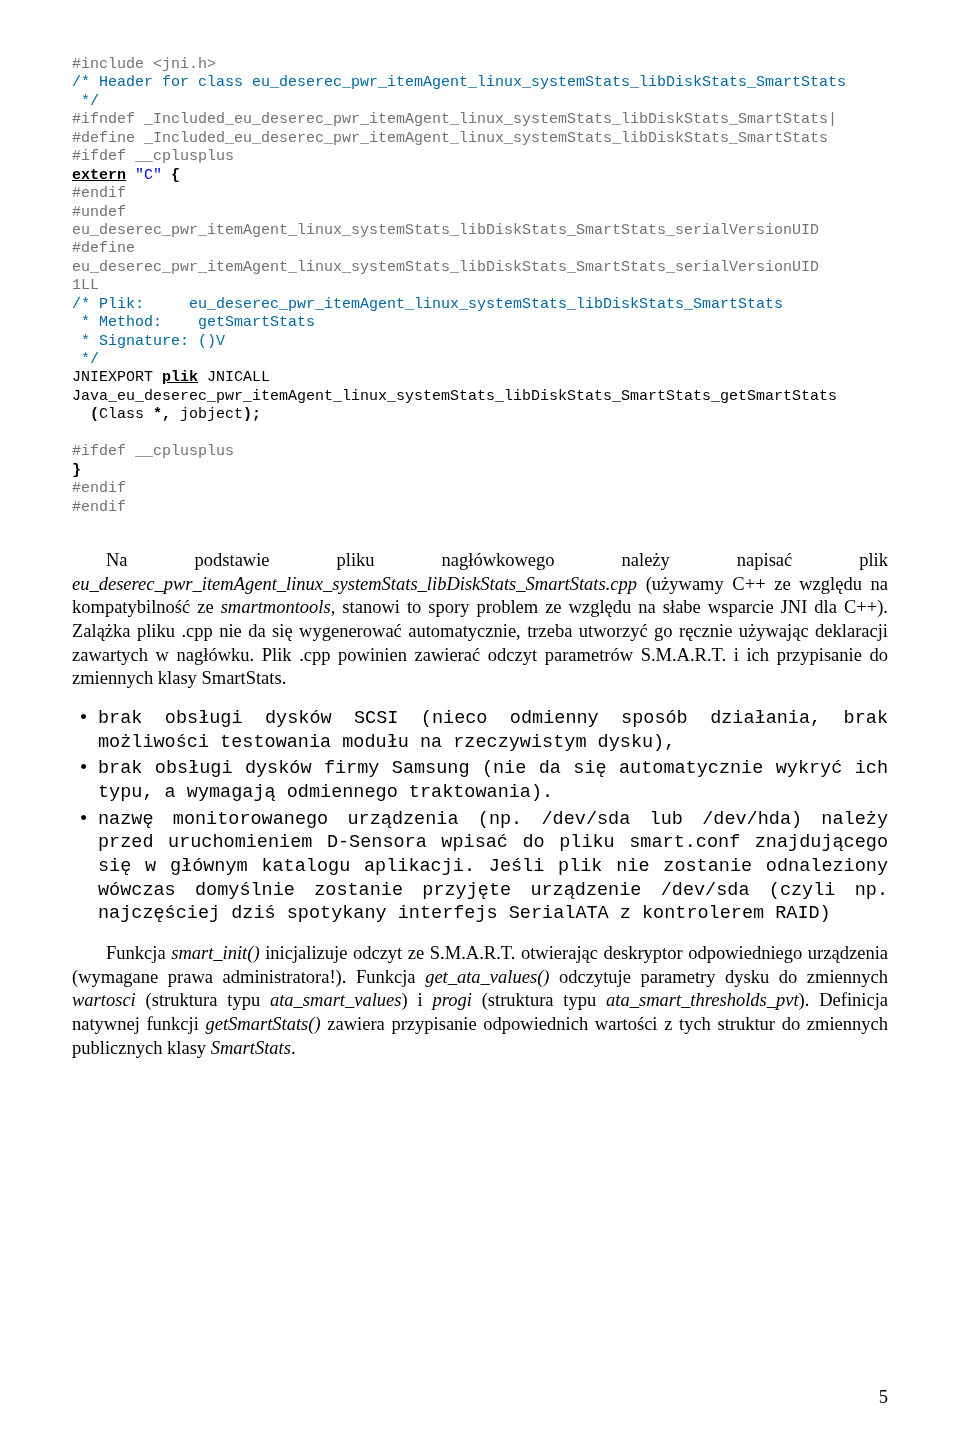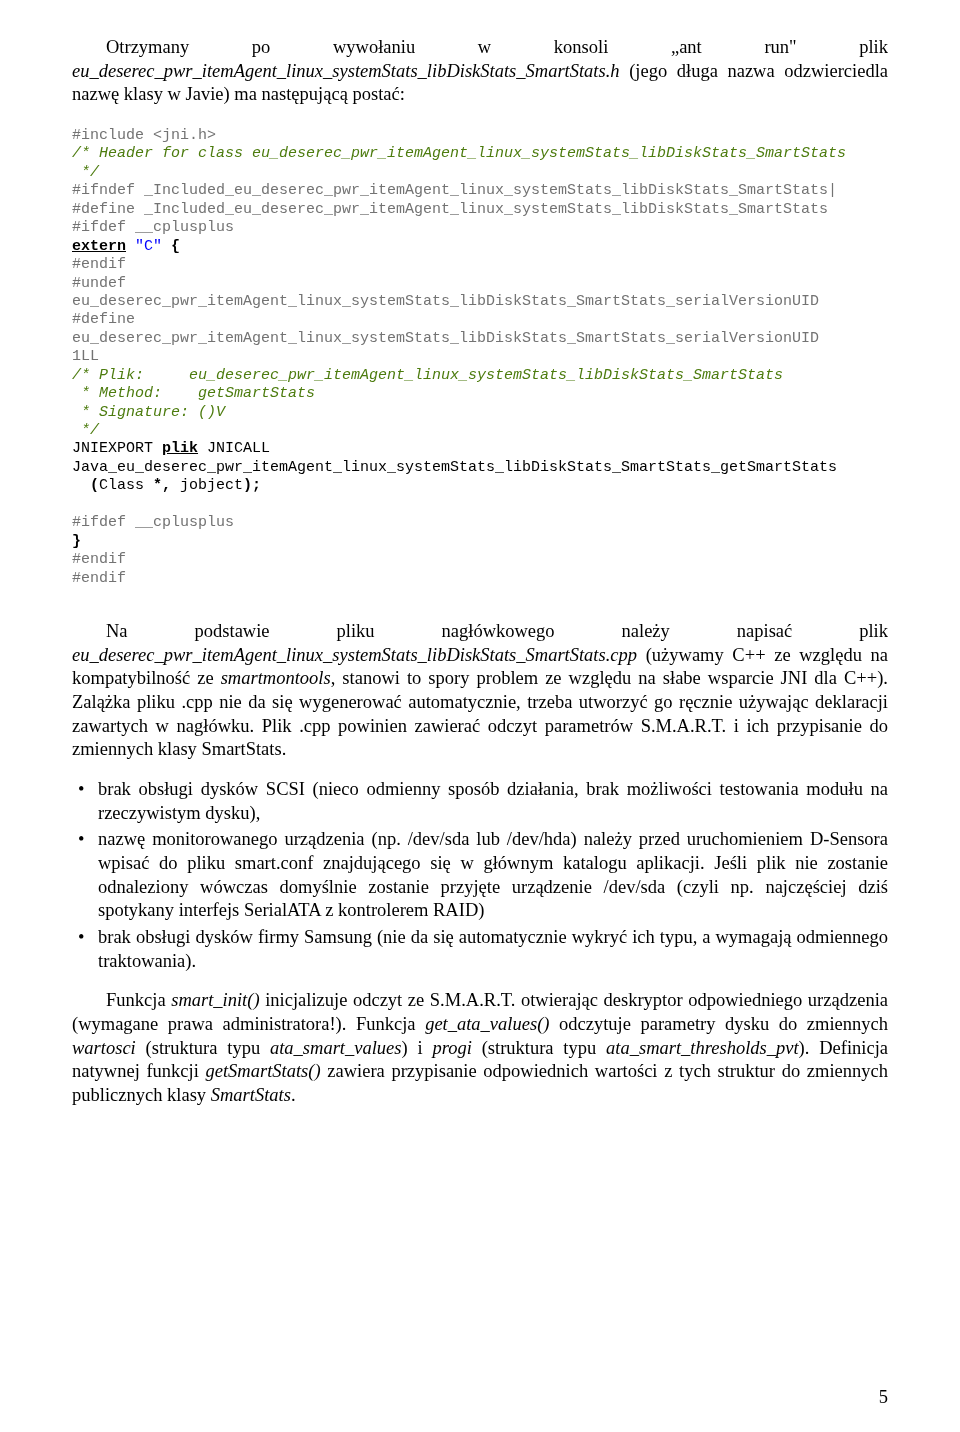--- a/index.html
+++ b/index.html
@@ -26,29 +26,30 @@
 
   .code-block {
     font-family: "Courier New", Courier, monospace;
     font-size: 15px;
     line-height: 1.23;
     white-space: pre;
     margin: 20px 0 32px 0;
     word-wrap: normal;
   }
   .c-preproc { color: #737373; }
-  .c-comment { color: #4d7c0f; font-style: italic; }
+  .c-comment { color: #0369a1; }
   .c-string  { color: #0000ff; }
   .c-keyword { font-weight: bold; text-decoration: underline; }
   .c-op      { font-weight: bold; }
 
   ul.bullets {
     list-style: none;
     padding: 0 0 0 26px;
     margin: 0 0 16px 0;
+    font-family: Liberation Mono, monospace;
   }
   ul.bullets li {
     position: relative;
     font-size: 18.5px;
     line-height: 1.28;
     text-align: justify;
     margin-bottom: 3px;
   }
   ul.bullets li::before {
     content: "•";
@@ -61,21 +62,20 @@
     right: 72px;
     bottom: 24px;
     font-size: 18.5px;
   }
 </style>
 </head>
 <body>
 
 <div class="page">
 
-  <p class="body-text"><span class="indent"></span><span>Otrzymany po wywołaniu w konsoli „ant run" plik <i>eu_deserec_pwr_itemAgent_linux_systemStats_libDiskStats_SmartStats.h</i> (jego długa nazwa odzwierciedla nazwę klasy w Javie) ma następującą postać:</span></p>
 
   <div class="code-block" id="code-block"><span class="c-preproc">#include &lt;jni.h&gt;</span>
 <span class="c-comment">/* Header for class eu_deserec_pwr_itemAgent_linux_systemStats_libDiskStats_SmartStats</span>
 <span class="c-comment"> */</span>
 <span class="c-preproc">#ifndef _Included_eu_deserec_pwr_itemAgent_linux_systemStats_libDiskStats_SmartStats|</span>
 <span class="c-preproc">#define _Included_eu_deserec_pwr_itemAgent_linux_systemStats_libDiskStats_SmartStats</span>
 <span class="c-preproc">#ifdef __cplusplus</span>
 <span class="c-keyword">extern</span><span> </span><span class="c-string">"C"</span><span> </span><span class="c-op">{</span>
 <span class="c-preproc">#endif</span>
 <span class="c-preproc">#undef</span>
@@ -95,21 +95,21 @@
 <span class="c-op">}</span>
 <span class="c-preproc">#endif</span>
 <span class="c-preproc">#endif</span>
 </div>
 
   <p class="body-text"><span class="indent"></span><span>Na podstawie pliku nagłówkowego należy napisać plik <i>eu_deserec_pwr_itemAgent_linux_systemStats_libDiskStats_SmartStats.cpp</i> (używamy C++ ze względu na kompatybilność ze <i>smartmontools</i>, stanowi to spory problem ze względu na słabe wsparcie JNI dla C++). Zalążka pliku .cpp nie da się wygenerować automatycznie, trzeba utworzyć go ręcznie używając deklaracji zawartych w nagłówku. Plik .cpp powinien zawierać odczyt parametrów S.M.A.R.T. i ich przypisanie do zmiennych klasy SmartStats.</span></p>
 
 
   <ul class="bullets">
     <li>brak obsługi dysków SCSI (nieco odmienny sposób działania, brak możliwości testowania modułu na rzeczywistym dysku),</li>
+    <li>brak obsługi dysków firmy Samsung (nie da się automatycznie wykryć ich typu, a wymagają odmiennego traktowania).</li>
     <li>nazwę monitorowanego urządzenia (np. /dev/sda lub /dev/hda) należy przed uruchomieniem D-Sensora wpisać do pliku smart.conf znajdującego się w głównym katalogu aplikacji. Jeśli plik nie zostanie odnaleziony wówczas domyślnie zostanie przyjęte urządzenie /dev/sda (czyli np. najczęściej dziś spotykany interfejs SerialATA z kontrolerem RAID)</li>
-    <li>brak obsługi dysków firmy Samsung (nie da się automatycznie wykryć ich typu, a wymagają odmiennego traktowania).</li>
   </ul>
 
   <p class="body-text"><span class="indent"></span><span>Funkcja <i>smart_init()</i> inicjalizuje odczyt ze S.M.A.R.T. otwierając deskryptor odpowiedniego urządzenia (wymagane prawa administratora!). Funkcja <i>get_ata_values()</i> odczytuje parametry dysku do zmiennych <i>wartosci</i> (struktura typu <i>ata_smart_values</i>) i <i>progi</i> (struktura typu <i>ata_smart_thresholds_pvt</i>). Definicja natywnej funkcji <i>getSmartStats()</i> zawiera przypisanie odpowiednich wartości z tych struktur do zmiennych publicznych klasy <i>SmartStats</i>.</span></p>
 
   <div class="page-no">5</div>
 
 </div>
 
 </body></html>

